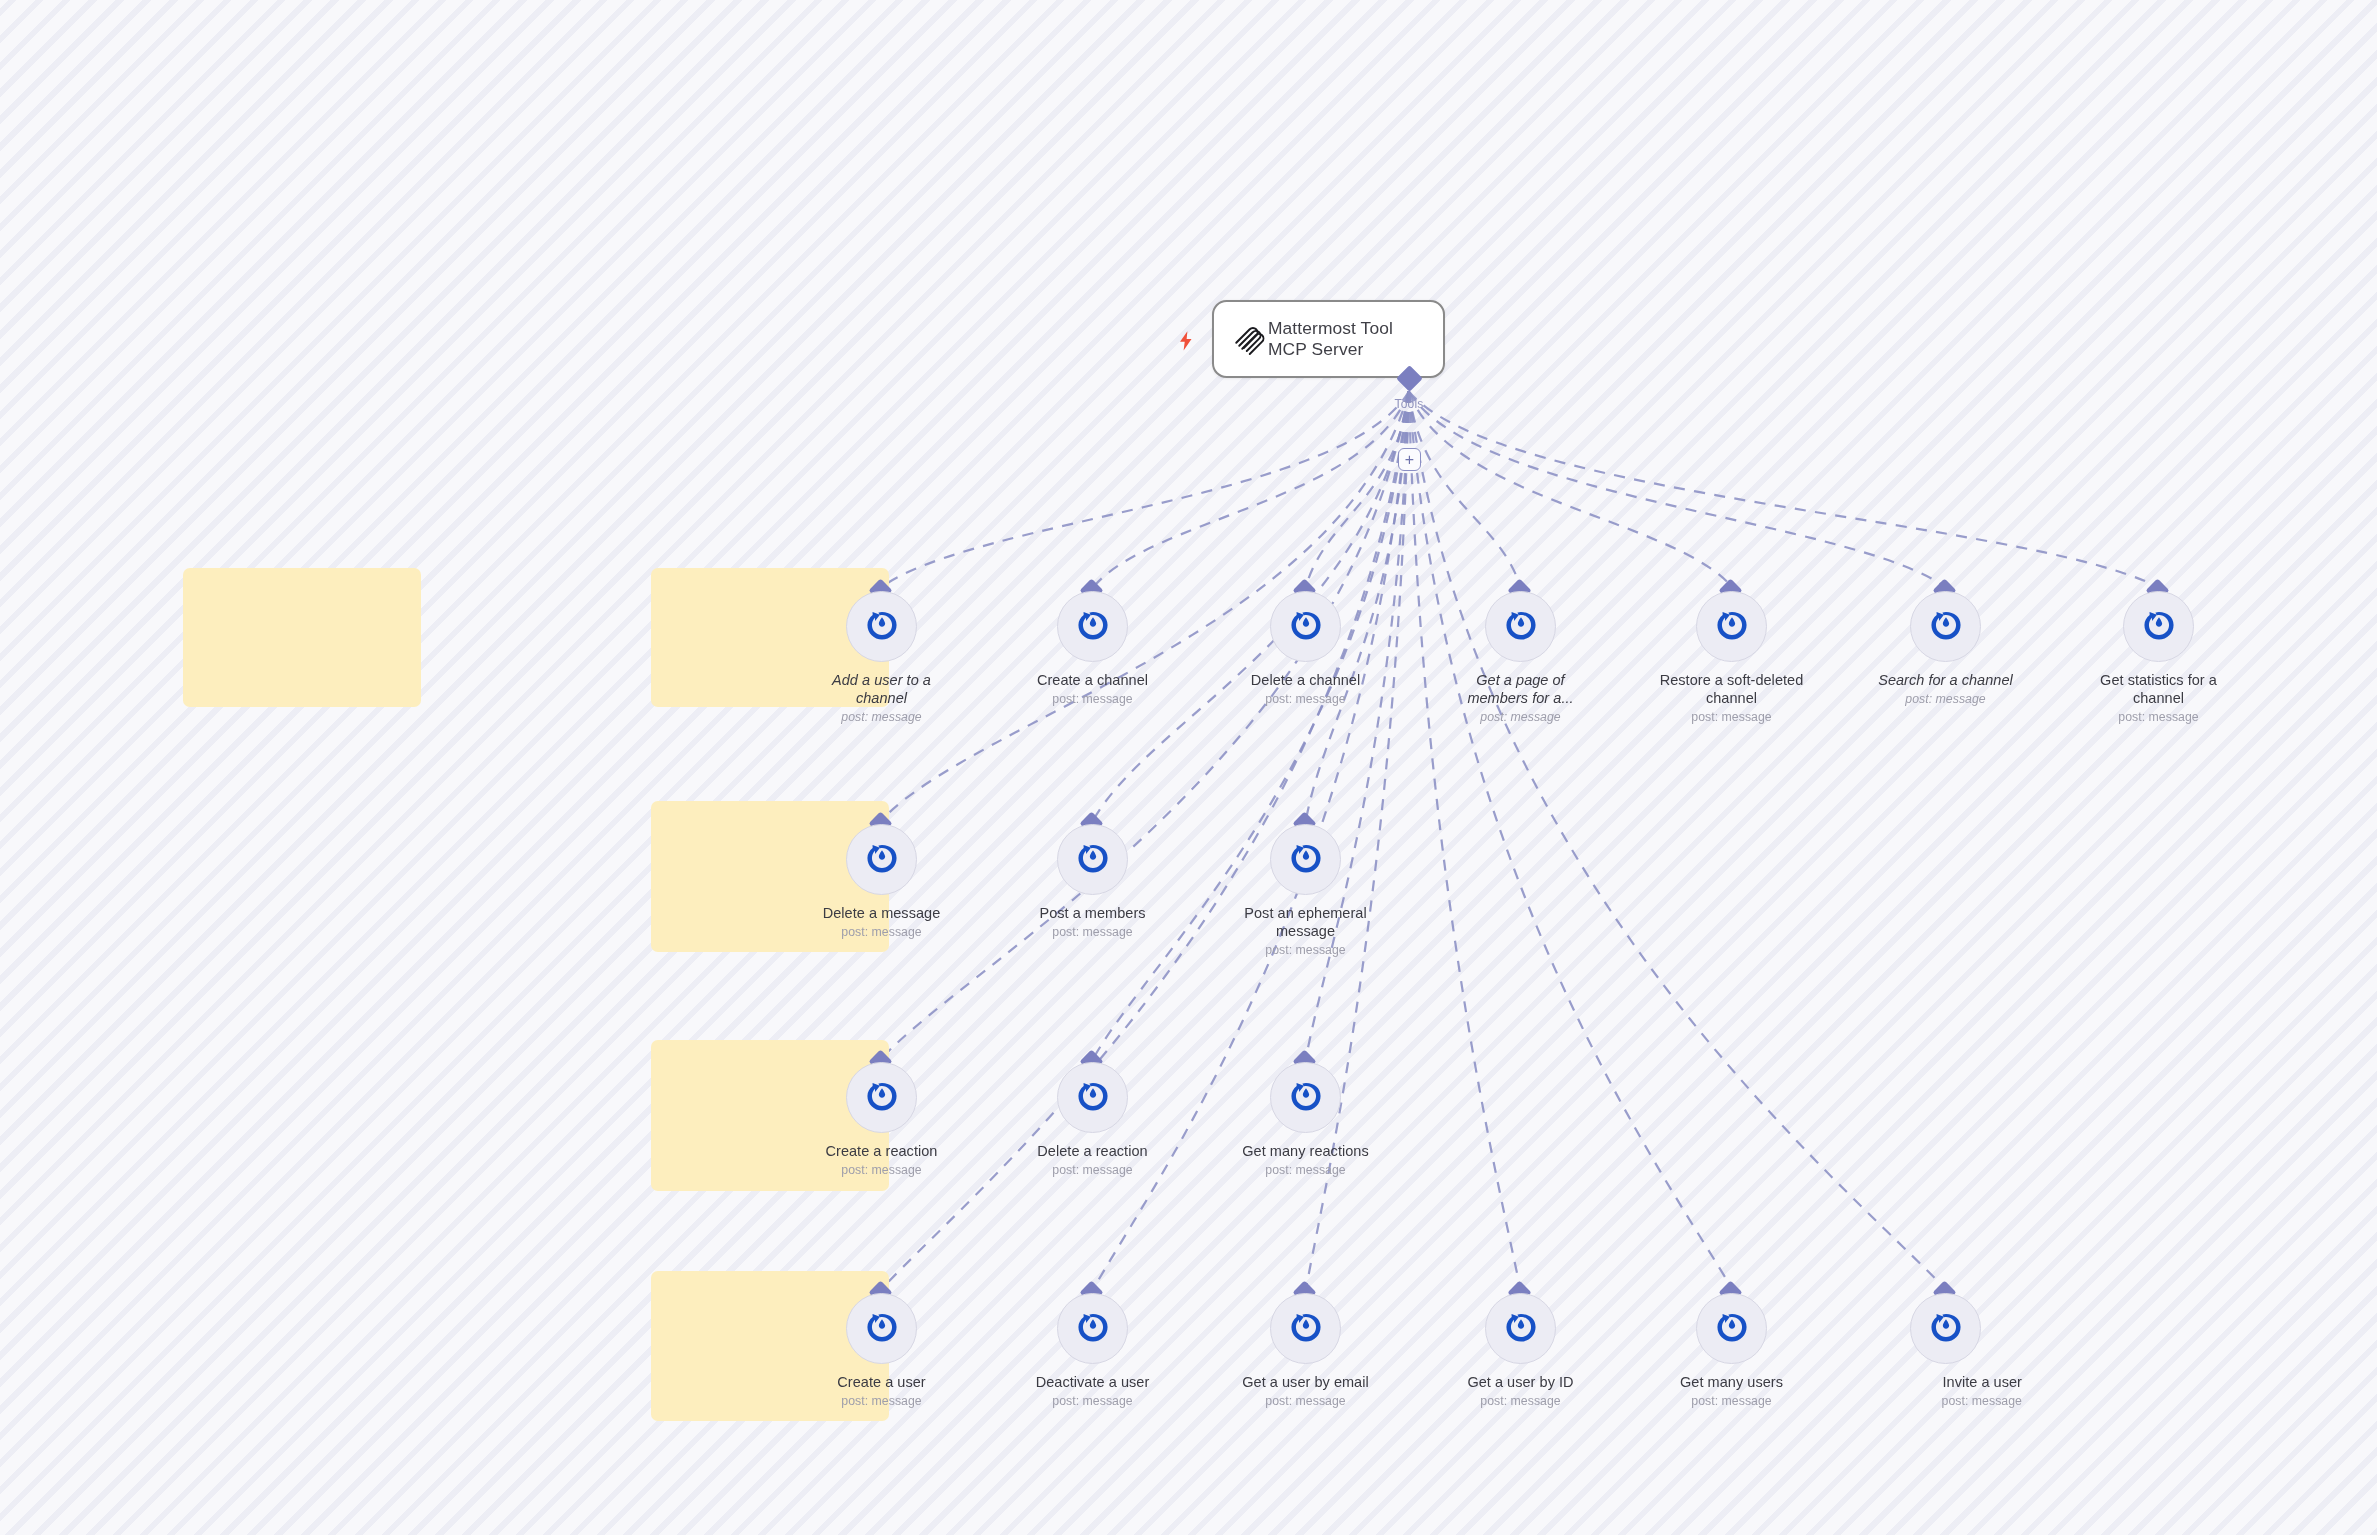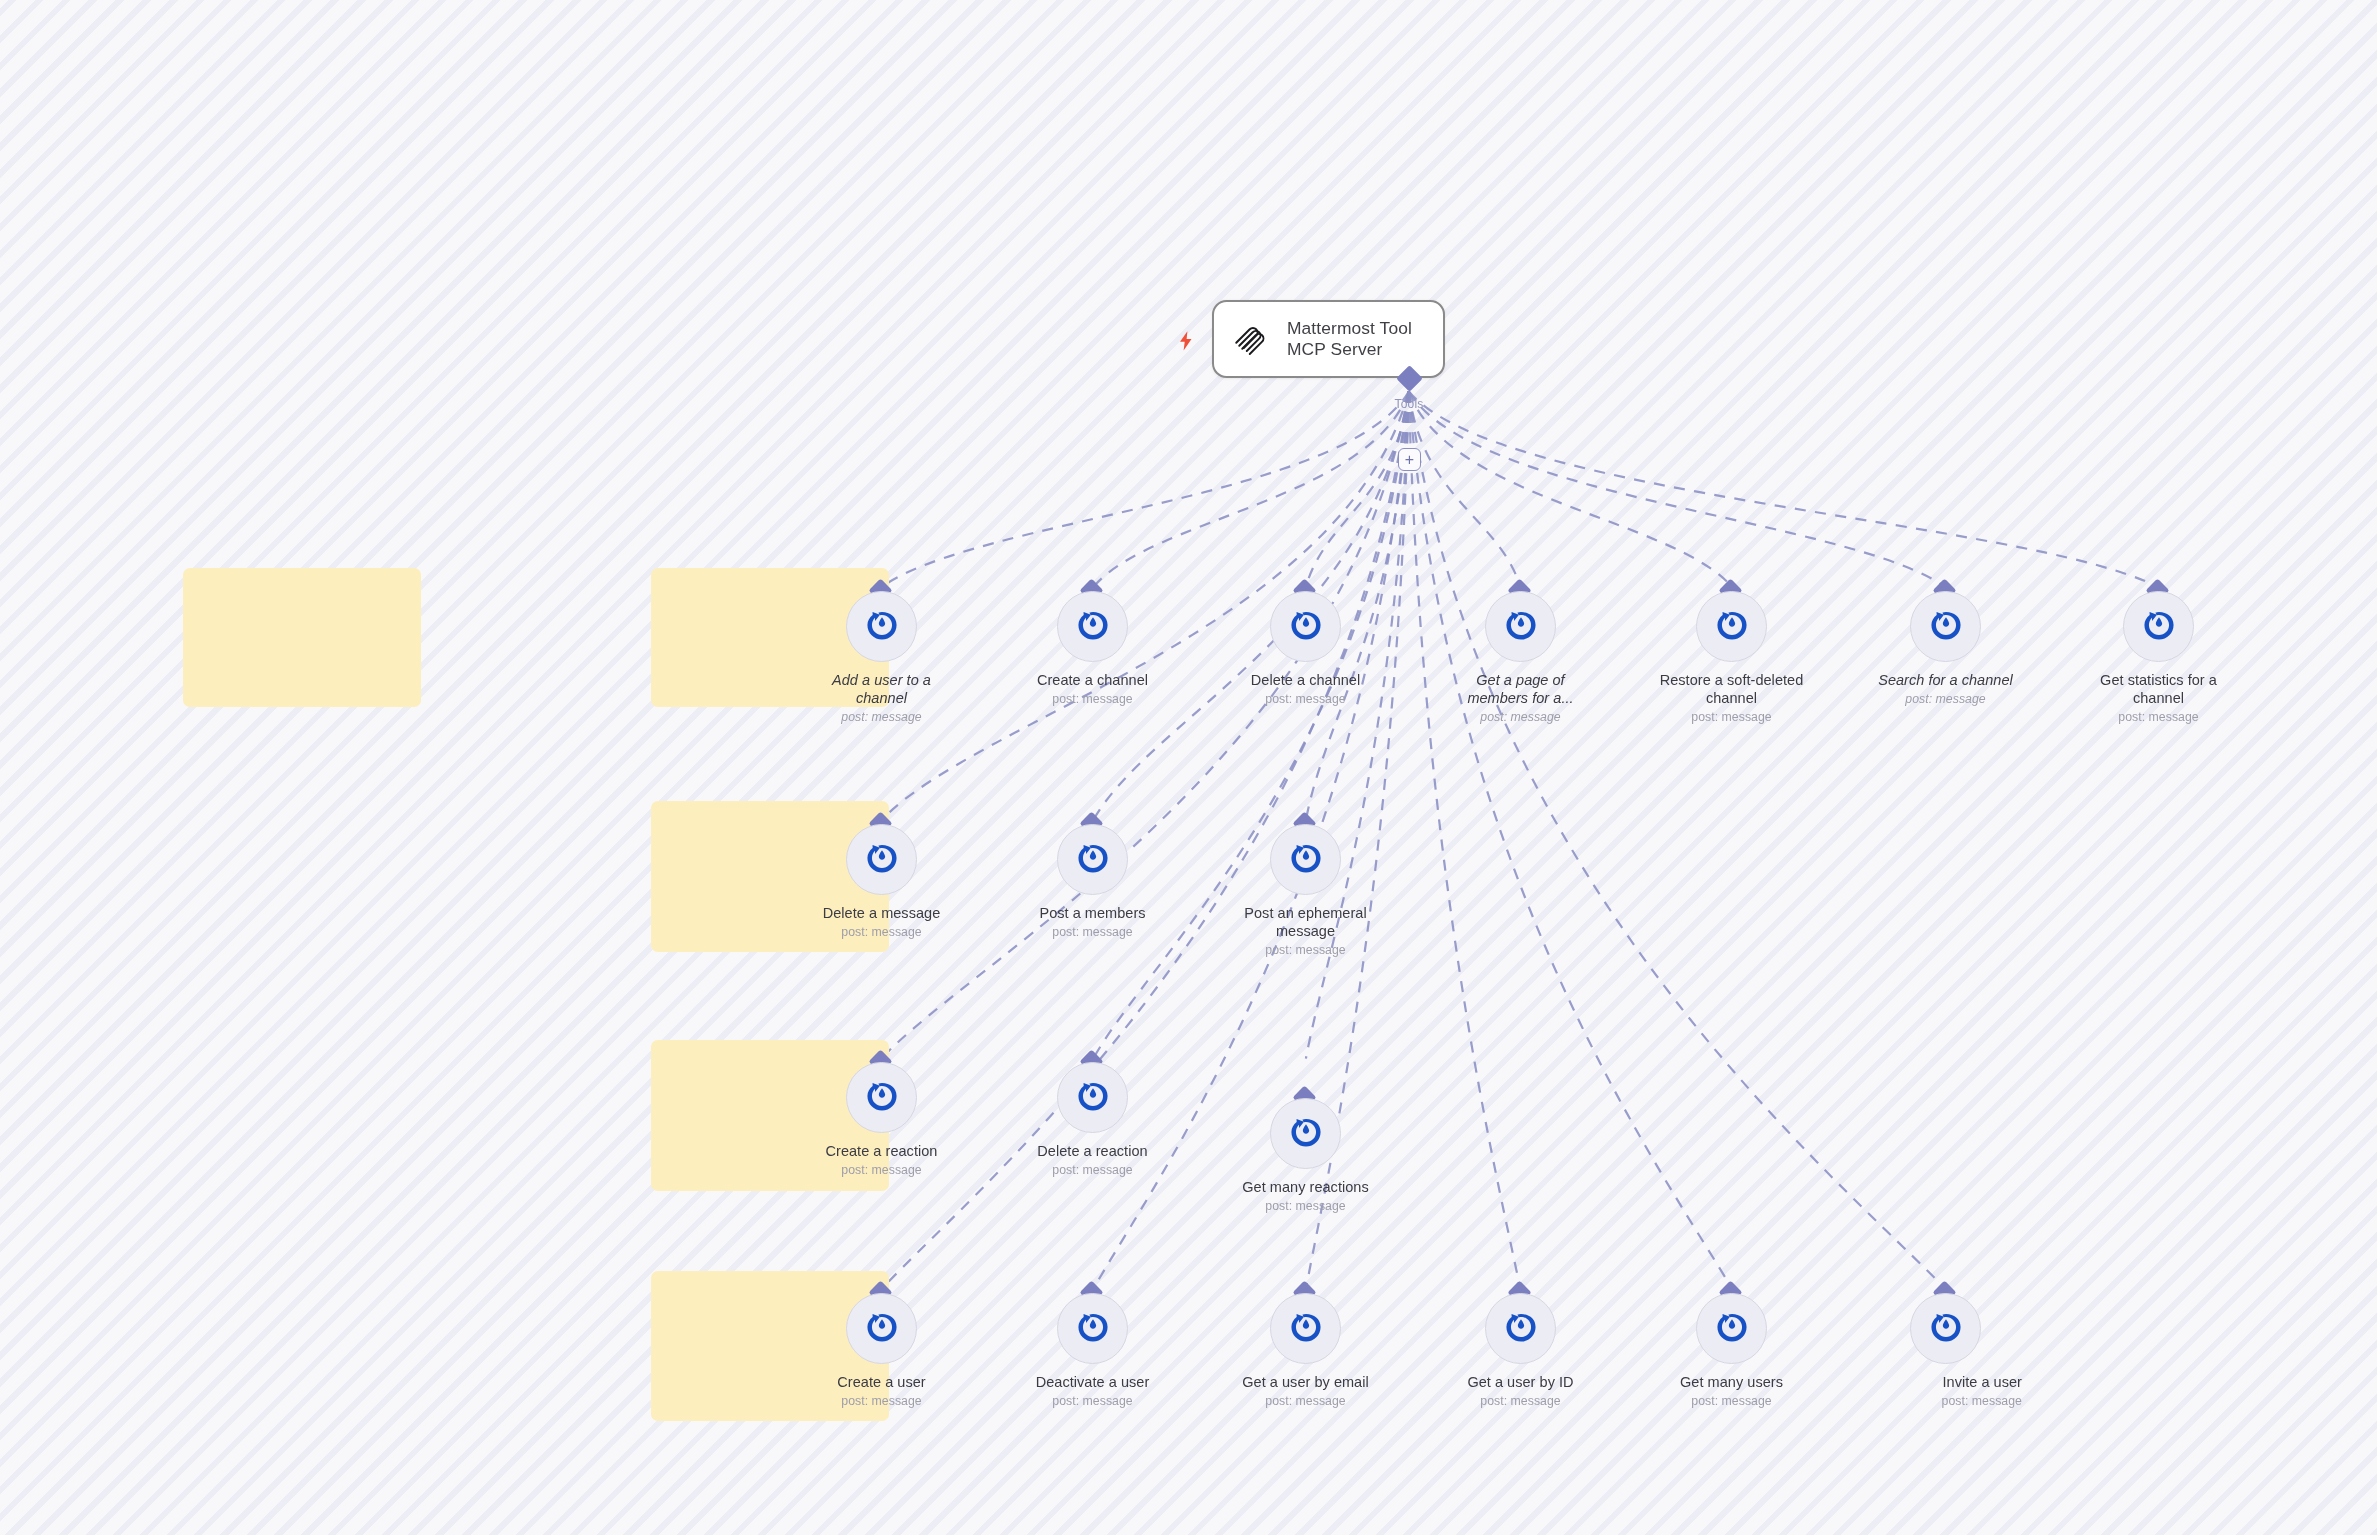--- a/index.html
+++ b/index.html
@@ -53,21 +53,21 @@
     top: 300px;
     width: 233px;
     height: 78px;
     background: #ffffff;
     border: 2px solid #8a8a8a;
     border-radius: 14.5px;
     box-sizing: border-box;
     display: flex;
     align-items: center;
     padding-left: 17px;
-    gap: 20px;
+    gap: 1px;
     box-shadow: 0 0.9px 2.6px rgba(0,0,0,0.07);
   }
   #mcp-node .mm-glyph {
     width: 36px;
     height: 36px;
     flex: 0 0 36px;
     display: block;
   }
   #mcp-node .mcp-title {
     font-size: 17.4px;
@@ -365,21 +365,21 @@
         <div class="handle"></div>
         <div class="circle">
           <svg viewBox="0 0 64 64" aria-hidden="true">
             <path fill="#1751c6" d="M32 5.5c-2.3 0-4.5.4-6.6 1.1l3.3 4.3c1.1-.2 2.2-.4 3.3-.4 9.9 0 17.9 8 17.9 17.9S41.9 46.3 32 46.3 14.1 38.3 14.1 28.4c0-5 2.1-9.6 5.4-12.9l.2 5.8 8.7-11.2-13.2-4.7.2 5.2C9.7 14.9 6.1 21.2 6.1 28.4 6.1 42.7 17.7 54.3 32 54.3S57.9 42.7 57.9 28.4 46.3 5.5 32 5.5z"></path>
             <path fill="#1751c6" d="M32 14.6s-5.6 7.4-5.6 11.3c0 3.2 2.5 5.7 5.6 5.7s5.6-2.6 5.6-5.7c0-3.9-5.6-11.3-5.6-11.3z"></path>
           </svg>
         </div>
         <div class="t-label">Delete a reaction</div>
         <div class="t-sub">post: message</div>
       </div>
-      <div class="tool-node" style="left: 1306px; top: 1098px;">
+      <div class="tool-node" style="left: 1306px; top: 1062px;">
         <div class="handle"></div>
         <div class="circle">
           <svg viewBox="0 0 64 64" aria-hidden="true">
             <path fill="#1751c6" d="M32 5.5c-2.3 0-4.5.4-6.6 1.1l3.3 4.3c1.1-.2 2.2-.4 3.3-.4 9.9 0 17.9 8 17.9 17.9S41.9 46.3 32 46.3 14.1 38.3 14.1 28.4c0-5 2.1-9.6 5.4-12.9l.2 5.8 8.7-11.2-13.2-4.7.2 5.2C9.7 14.9 6.1 21.2 6.1 28.4 6.1 42.7 17.7 54.3 32 54.3S57.9 42.7 57.9 28.4 46.3 5.5 32 5.5z"></path>
             <path fill="#1751c6" d="M32 14.6s-5.6 7.4-5.6 11.3c0 3.2 2.5 5.7 5.6 5.7s5.6-2.6 5.6-5.7c0-3.9-5.6-11.3-5.6-11.3z"></path>
           </svg>
         </div>
         <div class="t-label">Get many reactions</div>
         <div class="t-sub">post: message</div>
       </div>

